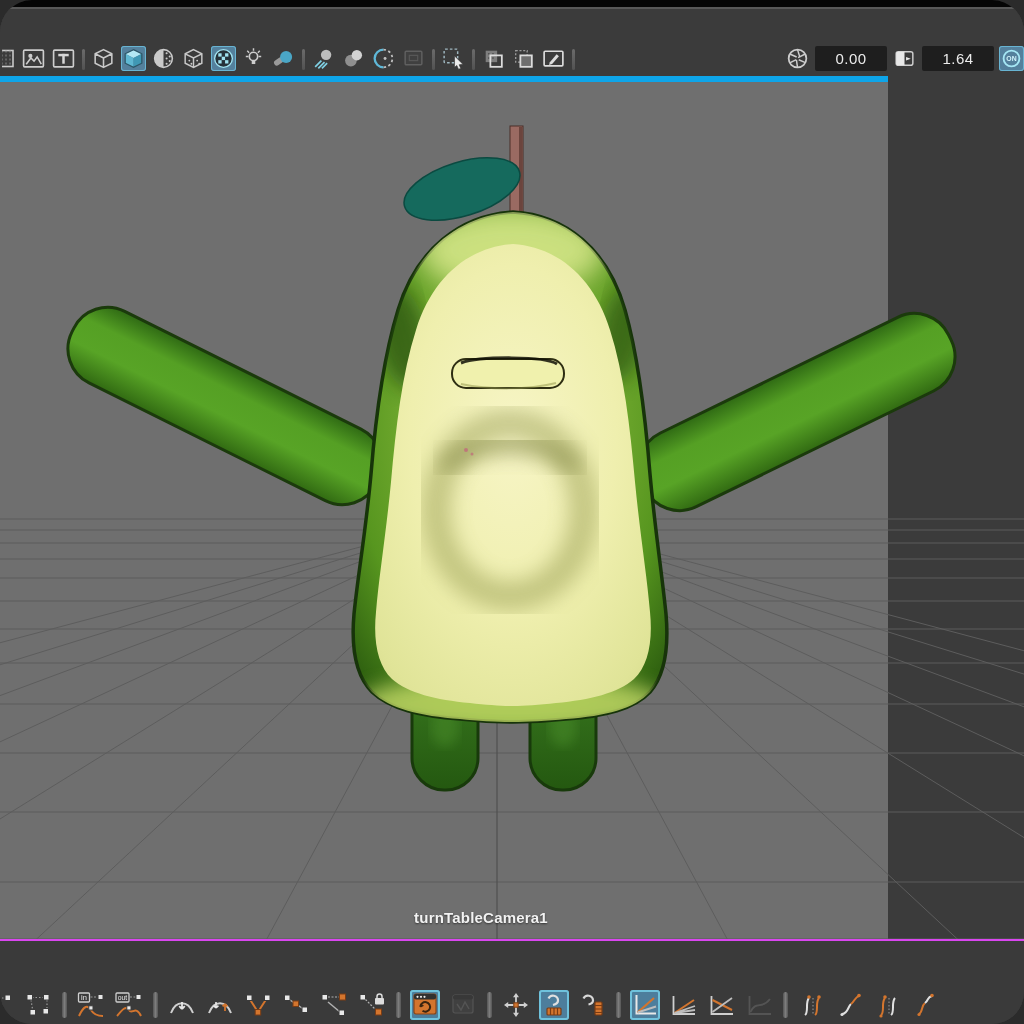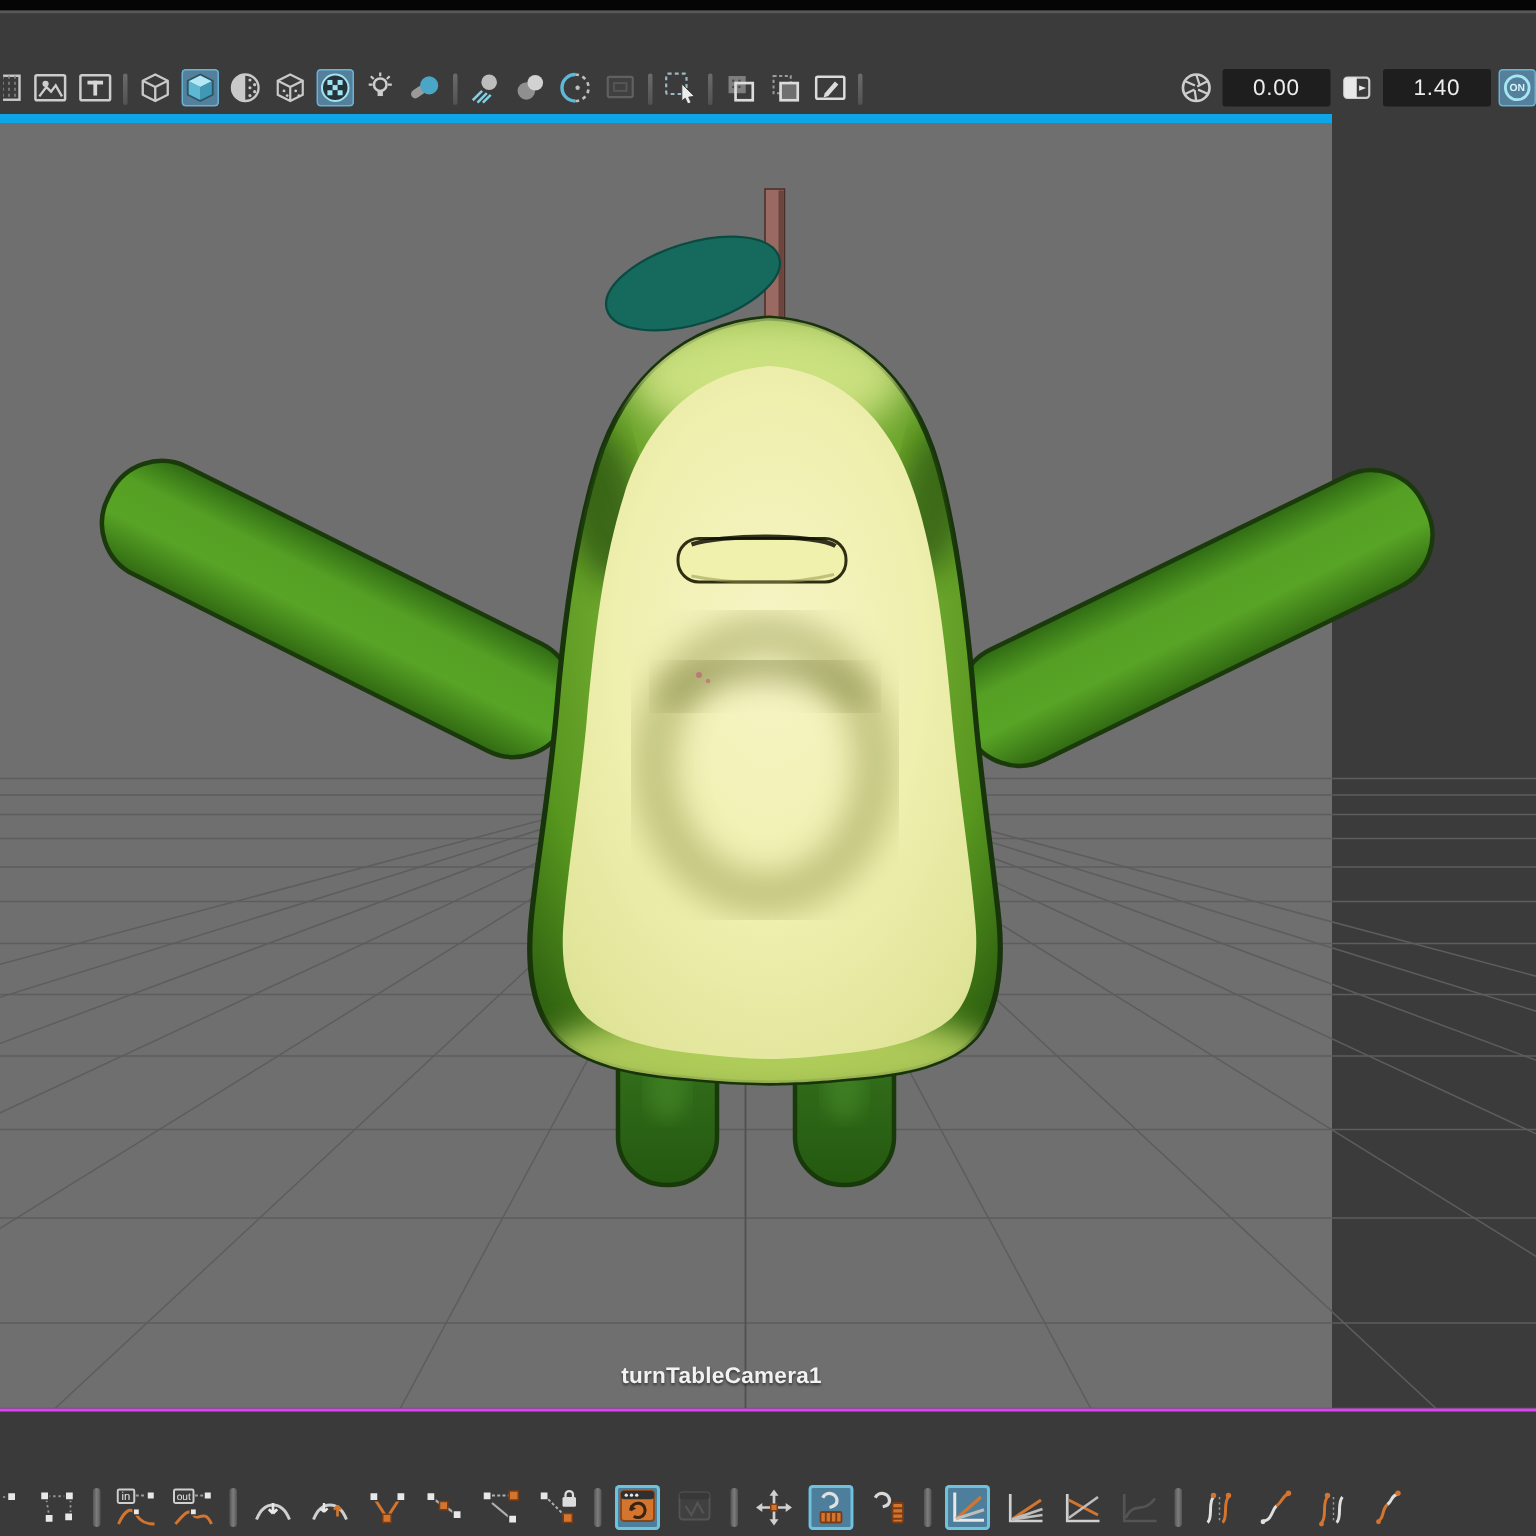--- a/index.html
+++ b/index.html
@@ -1,17 +1,17 @@
 <!DOCTYPE html>
 <html><head>
 <meta charset="utf-8">
 <style>
   html,body{margin:0;padding:0;background:#2b2b2b;}
   .screen{position:relative;width:1024px;height:1024px;overflow:hidden;
-          font-family:"Liberation Sans",sans-serif;background:#3b3b3b;}
+          font-family:"Liberation Sans",sans-serif;background:#3b3b3b;border-radius:32px;}
   
   .top-black{position:absolute;top:0;left:0;width:1024px;height:7px;background:#050505;}
   .top-line{position:absolute;top:7px;left:0;width:1024px;height:2px;background:#585858;}
   .top-toolbar{position:absolute;top:9px;left:0;width:1024px;height:67px;background:#3b3b3b;
                display:flex;align-items:flex-end;gap:5px;padding:0 0 5px 2px;box-sizing:border-box;overflow:hidden;}
   .tb-icon{width:25px;height:25px;flex:none;display:flex;align-items:center;justify-content:center;}
   .tb-icon svg{width:25px;height:25px;display:block;}
   .tb-icon.active{background:#54809c;border-radius:3px;box-shadow:0 0 0 1px #68b4d2 inset;}
   .tb-sep{width:5px;height:24px;flex:none;display:flex;align-items:center;justify-content:center;}
   .tb-sep span{width:3px;height:21px;background:linear-gradient(#6b6b6b,#525252);border-radius:2px;}
@@ -207,21 +207,21 @@
       </svg>
     </div>
     <div class="num-field">0.00</div>
     <div class="tb-icon">
       <svg viewBox="0 0 24 24">
         <rect x="4" y="5.5" width="16" height="13" rx="2" fill="#3a3a3a" stroke="#cfcfcf" stroke-width="1.4"></rect>
         <path d="M12 5.5 H6 a2 2 0 0 0 -2 2 v9 a2 2 0 0 0 2 2 h6Z" fill="#e8e8e8"></path>
         <path d="M13.5 10.5 l4.5 1.7 -4.5 1.7Z" fill="#e8e8e8"></path>
       </svg>
     </div>
-    <div class="num-field">1.40</div>
+    <div class="num-field">1.64</div>
     <div class="tb-icon active">
       <svg viewBox="0 0 24 24">
         <circle cx="12" cy="12" r="7.6" fill="none" stroke="#a5e6f4" stroke-width="1.8"></circle>
         <text x="12" y="14.4" font-size="6.6" font-weight="bold" fill="#d2f4fc" text-anchor="middle" font-family="Liberation Sans, sans-serif">ON</text>
       </svg>
     </div>
   </div>
 
   <div class="viewport">
     <svg width="1024" height="862" viewBox="0 0 1024 862">

